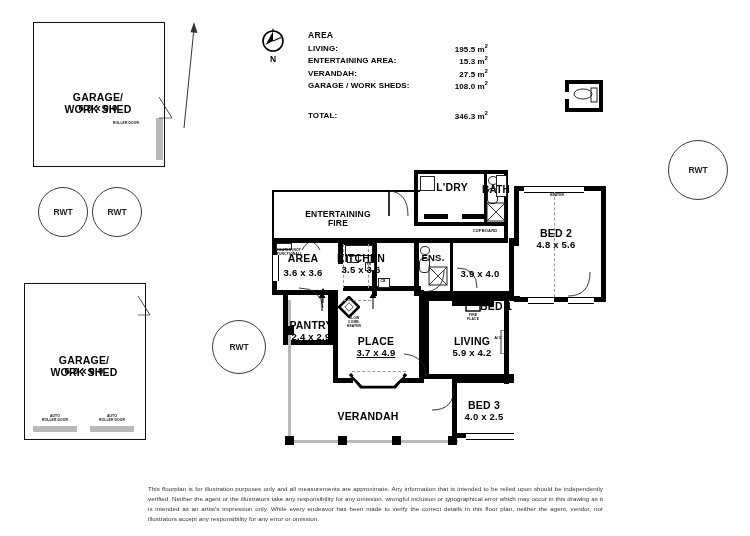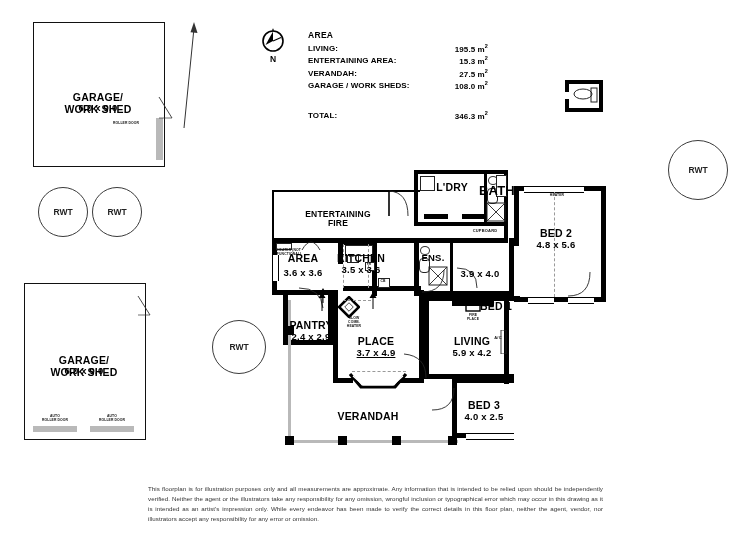--- a/index.html
+++ b/index.html
@@ -348,21 +348,21 @@
 
 <div class="lbl r" style="left:288px;top:320px;width:46px;">PANTRY</div>
 <div class="lbl rs" style="left:288px;top:332px;width:46px;">2.4 x 2.9</div>
 
 <div class="lbl r" style="left:340px;top:336px;width:72px;">PLACE</div>
 <div class="lbl rs" style="left:340px;top:348px;width:72px;text-decoration:underline;">3.7 x 4.9</div>
 
 <div class="lbl r" style="left:318px;top:411px;width:100px;">VERANDAH</div>
 
 <div class="lbl r" style="left:424px;top:182px;width:56px;">L'DRY</div>
-<div class="lbl r" style="left:479px;top:184px;width:34px;font-size:13px;">BATH</div>
+<div class="lbl r" style="left:479px;top:184px;width:34px;font-size:10px;">BATH</div>
 <div class="lbl r" style="left:415px;top:253px;width:36px;font-size:9.5px;">ENS.</div>
 
 <div class="lbl r" style="left:468px;top:257px;width:56px;margin-top:44px;">BED 1</div>
 <div class="lbl rs" style="left:452px;top:269px;width:56px;">3.9 x 4.0</div>
 
 <div class="lbl r" style="left:528px;top:228px;width:56px;">BED 2</div>
 <div class="lbl rs" style="left:528px;top:240px;width:56px;">4.8 x 5.6</div>
 
 <div class="lbl r" style="left:442px;top:336px;width:60px;">LIVING</div>
 <div class="lbl rs" style="left:442px;top:348px;width:60px;">5.9 x 4.2</div>

